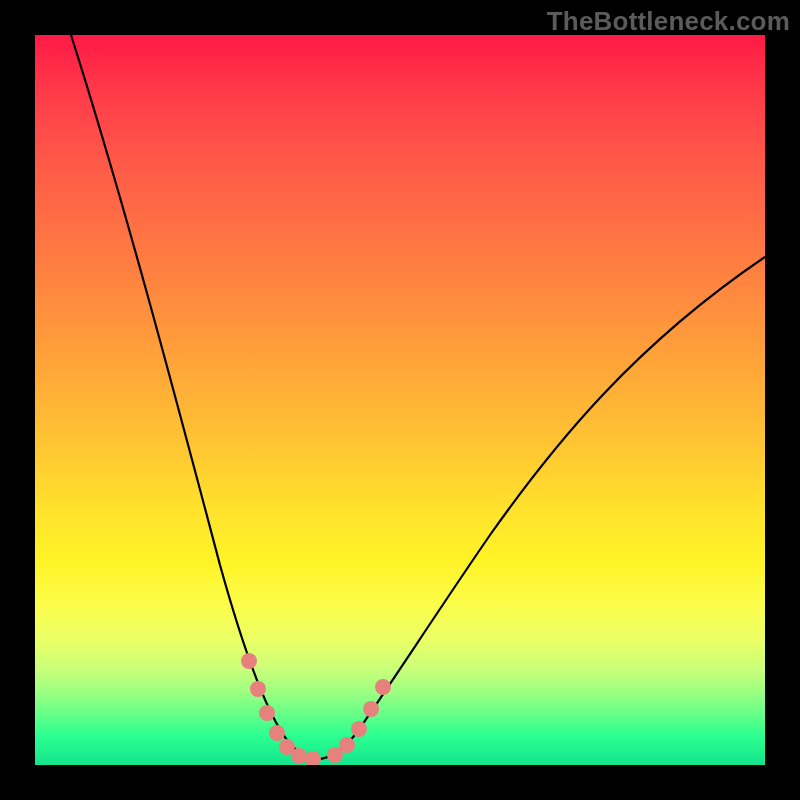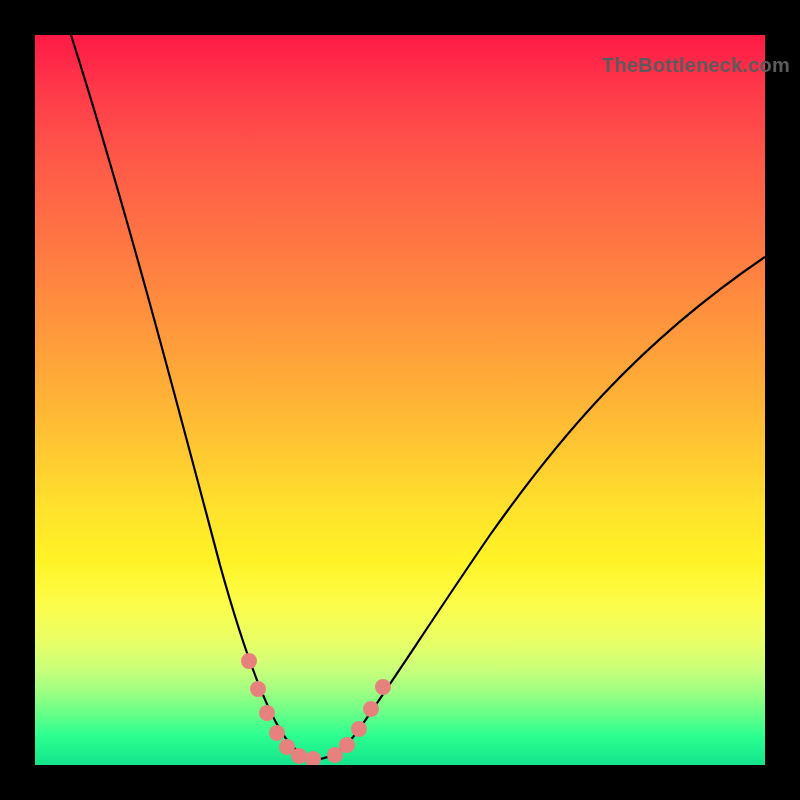--- a/index.html
+++ b/index.html
@@ -15,26 +15,25 @@
     position: relative;
     width: 800px;
     height: 800px;
     background: #000;
   }
   .watermark {
     position: absolute;
     top: 6px;
     right: 10px;
     color: #5b5b5b;
-    font-size: 20px;
+    font-size: 26px;
     font-weight: 600;
     letter-spacing: 0.2px;
     z-index: 5;
     user-select: none;
-    margin-top: 48px;
   }
   .plot {
     position: absolute;
     left: 35px;
     top: 35px;
     width: 730px;
     height: 730px;
     overflow: hidden;
   }
   .gradient {

